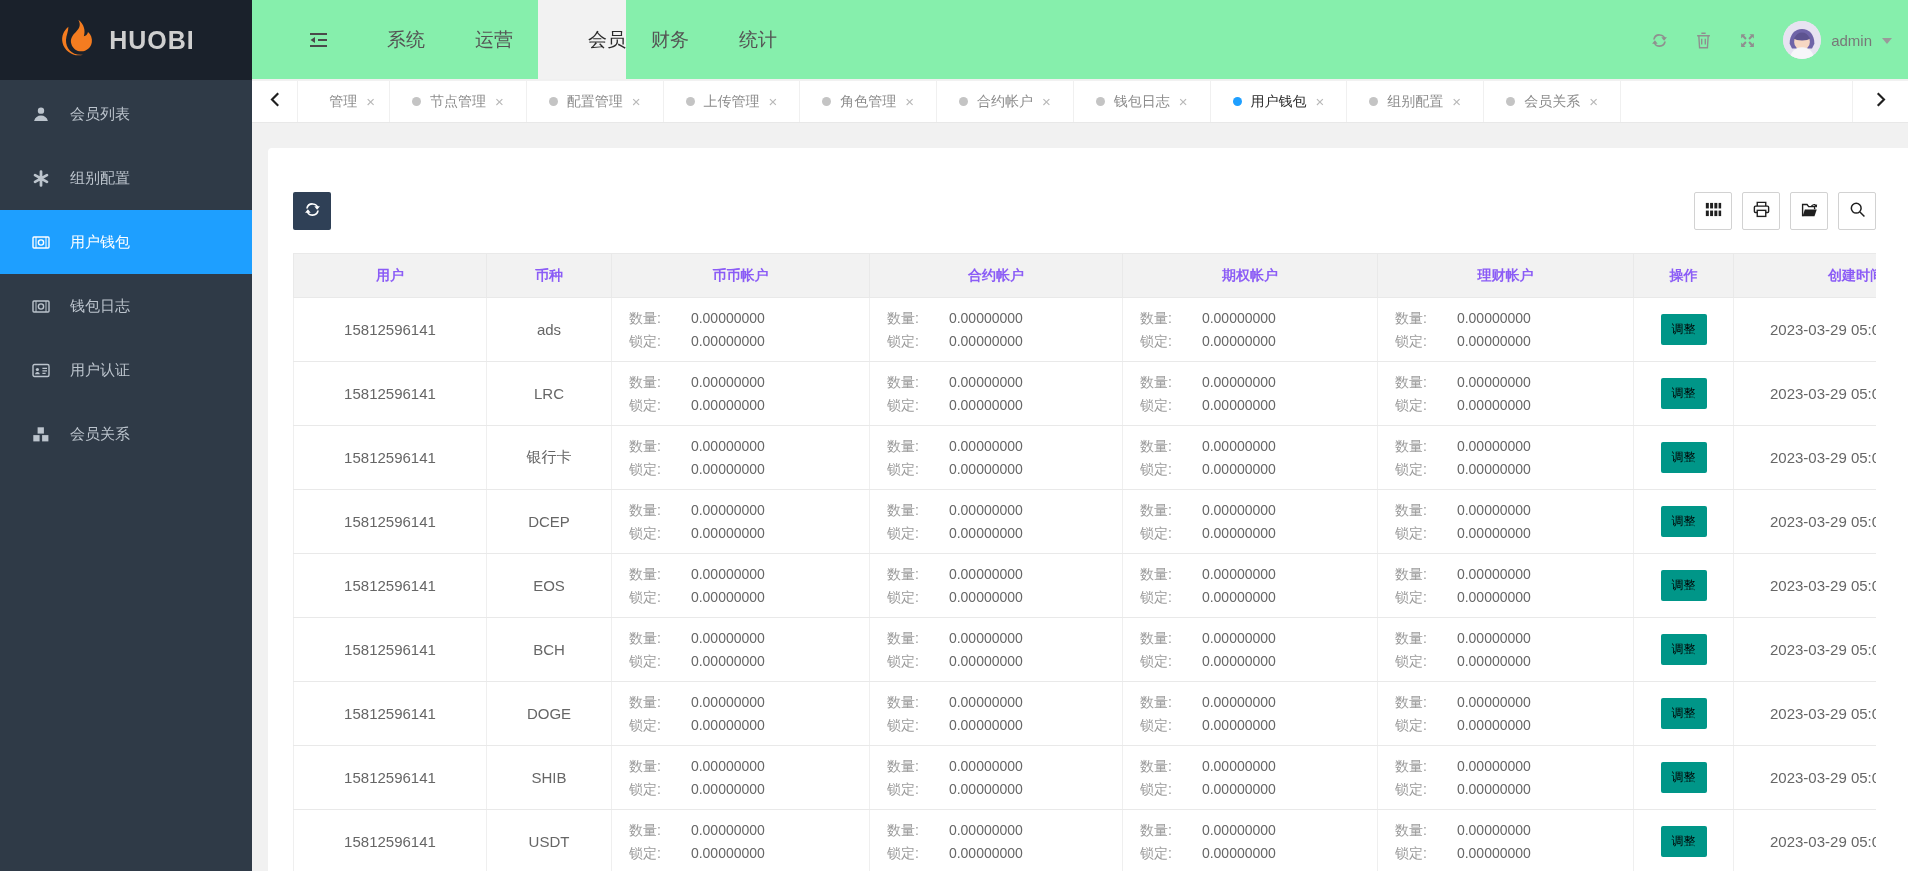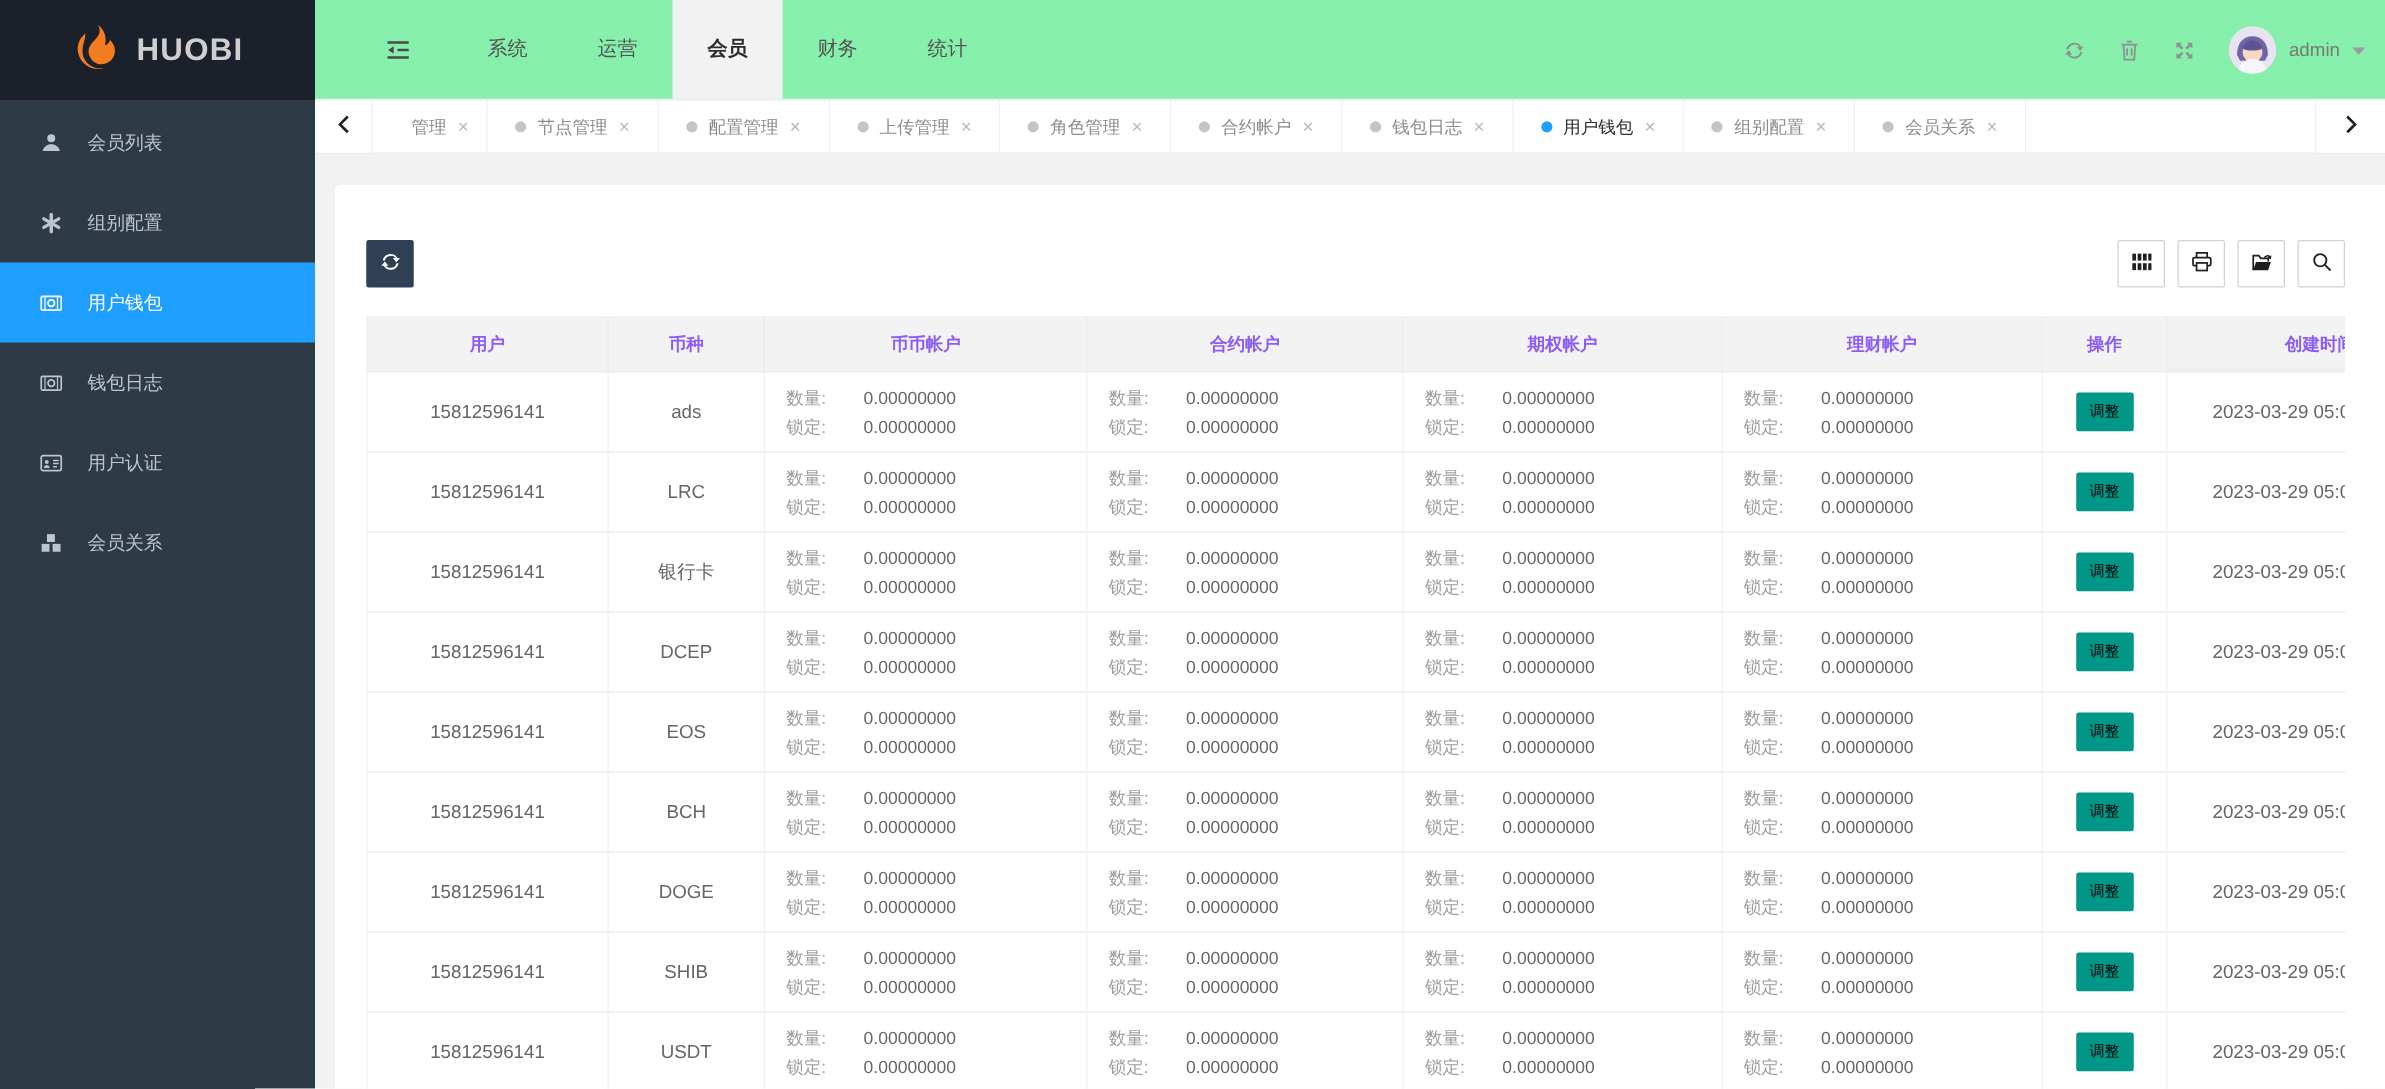--- a/index.html
+++ b/index.html
@@ -7,22 +7,22 @@
   .app { position:relative; width:1908px; height:871px; background:#f1f1f1; overflow:hidden; }
 
   
   .topnav { position:absolute; top:0; left:0; right:0; height:80px; background:#86efac;
             border-bottom:1px solid #f0f0f0; display:flex; z-index:5; }
   .logo { width:252px; height:80px; background:#1a212b; display:flex; align-items:center;
           justify-content:center; gap:12px; flex:none; }
   .logo-text { color:#cfcfcf; font-size:25px; font-weight:bold; letter-spacing:1px; }
   .nav-menu { display:flex; align-items:stretch; padding-left:22px; }
   .nav-item { width:88px; display:flex; align-items:center; justify-content:center;
-              font-size:16px; color:#545454; cursor:pointer; }
-  .nav-item.active { background:#f2f2f2; color:#2b2b2b; font-weight:bold; }
+              font-size:19px; color:#545454; cursor:pointer; }
+  .nav-item.active { background:#f2f2f2; color:#2b2b2b; font-weight:normal;justify-content:flex-end; }
   .nav-item .icon svg { width:19px; height:16px; display:block; color:#4a4a4a; }
   .topnav-right { position:absolute; right:16px; top:0; height:80px; display:flex;
                   align-items:center; gap:27px; }
   .hd-icon { color:#8f8f8f; cursor:pointer; }
   .hd-icon svg { width:17px; height:17px; display:block; }
   .user-box { display:flex; align-items:center; gap:10px; cursor:pointer; }
   .avatar { width:38px; height:38px; border-radius:50%; overflow:hidden; background:#e7e3f1; }
   .avatar svg { width:38px; height:38px; display:block; }
   .user-name { font-size:15px; color:#787878; }
   .caret { width:0; height:0; border-left:5px solid transparent; border-right:5px solid transparent;

